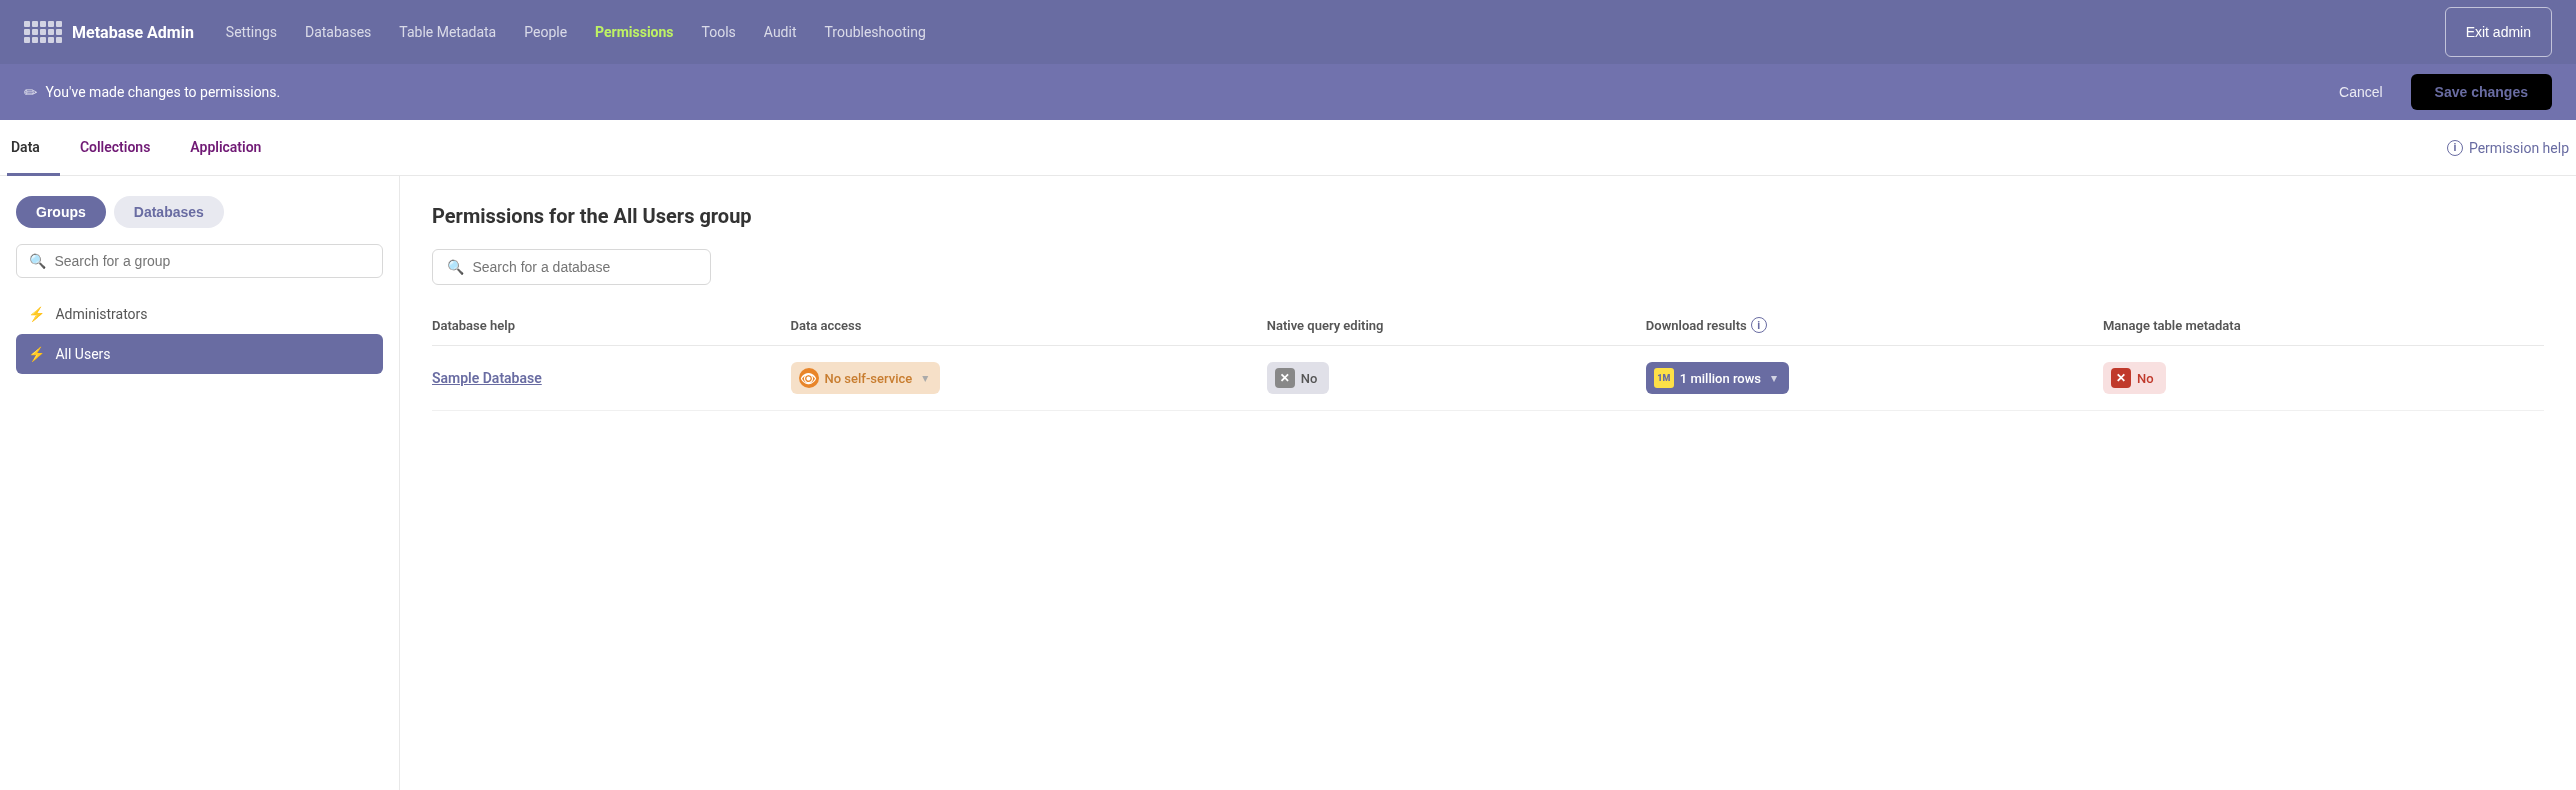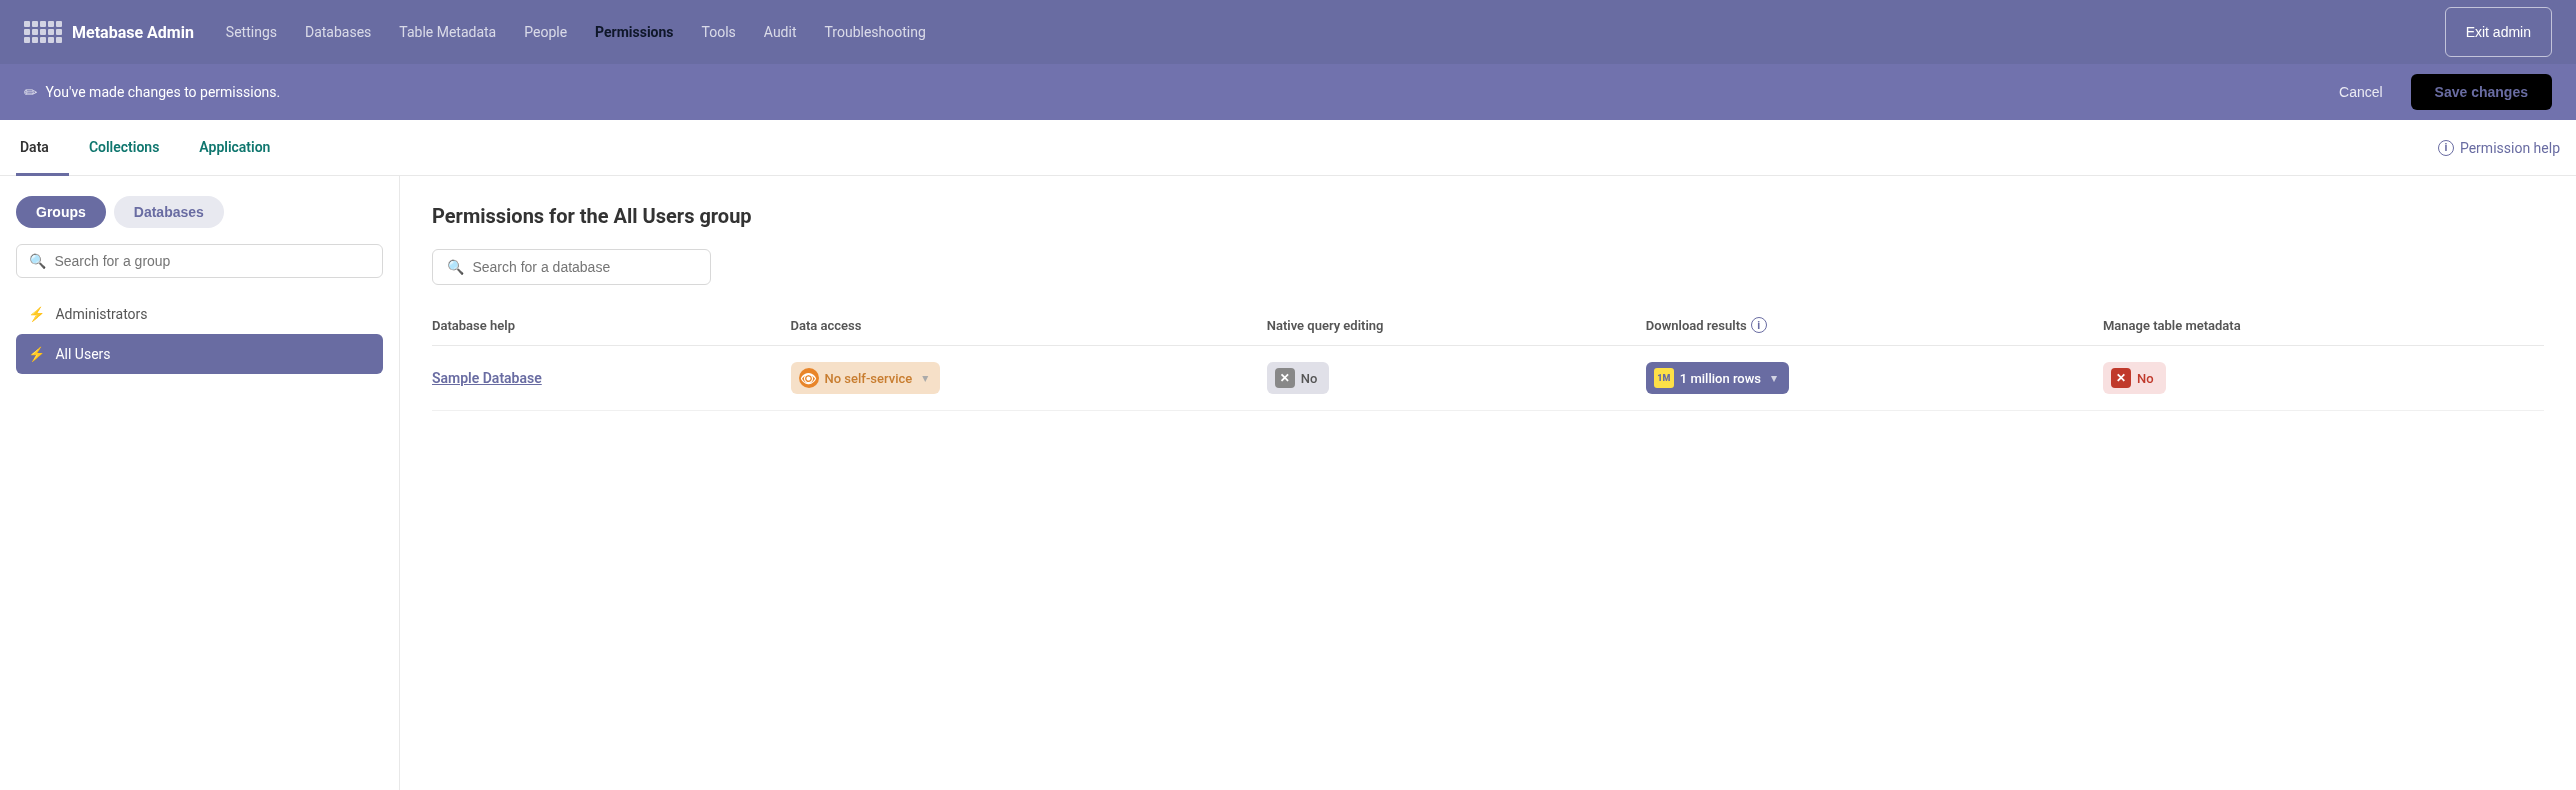--- a/index.html
+++ b/index.html
@@ -39,21 +39,21 @@
       flex: 1;
     }
     .nav-link {
       color: rgba(255,255,255,0.75);
       font-size: 14px;
       cursor: pointer;
       padding: 4px 0;
       text-decoration: none;
     }
     .nav-link.active {
-      color: #0f172a;
+      color: #bef264;
       font-weight: 700;
     }
     .exit-admin-btn {
       background: transparent;
       border: 1.5px solid rgba(255,255,255,0.6);
       color: #fff;
       padding: 16px 20px;
       border-radius: 6px;
       font-size: 14px;
       cursor: pointer;
@@ -100,34 +100,34 @@
     
     .main-container {
       background: #fff;
       min-height: calc(100vh - 120px);
     }
 
     
     .tabs-bar {
       display: flex;
       align-items: center;
-      padding: 0 16px;
+      padding: 0 7px;
       border-bottom: 1px solid #e8e8e8;
       height: 56px;
       justify-content: space-between;
     }
     .tabs-left { display: flex; gap: 0; align-items: center; height: 100%; }
     .tab-item {
       padding: 0 20px;
       height: 100%;
       display: flex;
       align-items: center;
       font-size: 14px;
       font-weight: 600;
-      color: #0f766e;
+      color: #701a75;
       cursor: pointer;
       border-bottom: 3px solid transparent;
       margin-bottom: -1px;
     }
     .tab-item.active {
       color: #333;
       border-bottom: 3px solid #696ca2;
     }
     .tab-item:first-child { padding-left: 4px; }
     .permission-help {

